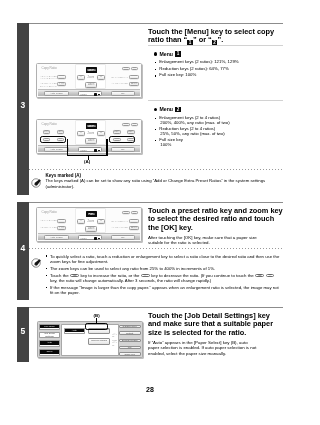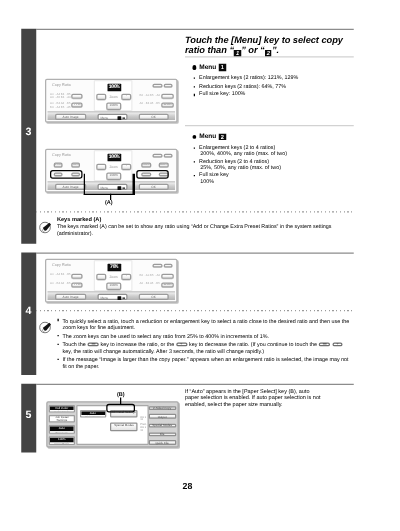--- a/index.html
+++ b/index.html
@@ -186,21 +186,21 @@
 
     <div class="hlbox" style="left:23.1px;top:112.9px;width:26.3px;height:7.2px;"></div>
     <div class="hlbox" style="left:91.7px;top:112.9px;width:26.3px;height:7.2px;"></div>
     <div class="ld" style="left:49.7px;top:116px;width:1.2px;height:17px;"></div>
     <div class="ld" style="left:89.4px;top:116px;width:1.2px;height:17px;"></div>
     <div class="ld" style="left:49.7px;top:132px;width:40.9px;height:1.2px;"></div>
     <div class="ld" style="left:71px;top:132px;width:1.2px;height:4.5px;"></div>
     <div class="callout" style="left:67px;top:136px;">(A)</div>
 
     <div class="rcol">
-      <div class="htitle" style="padding-top:5px;font-style:italic;">
+      <div class="htitle" style="padding-top:5px;">
         <span>Touch the [Menu] key to select copy</span><br>
         <span>ratio than “</span><span class="numsq inl">1</span><span>” or “</span><span class="numsq inl">2</span><span>”.</span>
       </div>
 
       <div class="graysep" style="margin-top:-0.5px;"></div>
 
       <div class="menuhead" style="margin-top:5.2px;margin-left:5.6px;">
         <span class="dot"></span>
         <span>Menu</span>
         <span class="numsq">1</span>
@@ -275,20 +275,24 @@
         <div class="bk" style="left:6.2px;width:25px;">Auto Image</div>
         <div class="mk" style="left:40px;width:23.8px;">
           <u>Menu</u>
           <b></b>
           <i></i>
         </div>
         <div class="bk" style="left:73.2px;width:23.8px;">OK</div>
       </div>
     </div>
 
+    <div class="rcol">
+      <div class="htitle" style="padding-top:5px;">Touch a preset ratio key and zoom key to select the desired ratio and touch the [OK] key.</div>
+      <div class="sub" style="margin-top:2.5px;">After touching the [OK] key, make sure that a paper size suitable for the ratio is selected.</div>
+    </div>
 
     <div class="note" style="left:11.5px;top:46px;width:254.5px;">
       <div class="dots" style="top:0;"></div>
       <span class="noteico" style="left:2.6px;top:5.8px;width:10px;height:10px;">
         <svg viewBox="0 0 24 24" width="10" height="10">
           <circle cx="12" cy="12" r="10.2" fill="none" stroke="#4f4f4f" stroke-width="1.5"></circle>
           <path d="M20.4 3.0 L9.4 11.6 L5.6 21.0 L15.0 17.2 L23.6 6.2 Z" fill="#141414"></path>
           <path d="M5.6 21.0 L8.6 14.8 L11.8 18.0 Z" fill="#fdfdfd"></path>
         </svg>
       </span>
@@ -350,18 +354,19 @@
         <div class="rkey" style="top:23.4px;">File</div>
         <div class="rkey" style="top:30.2px;">Quick File</div>
       </div>
     </div>
 
     <div class="hlbox" style="left:68px;top:16.4px;width:22.8px;height:7px;"></div>
     <div class="ld" style="left:78.7px;top:11.3px;width:1.2px;height:6px;"></div>
     <div class="callout" style="left:76.6px;top:6.2px;">(B)</div>
 
     <div class="rcol">
+      <div class="htitle" style="padding-top:5px;">Touch the [Job Detail Settings] key and make sure that a suitable paper size is selected for the ratio.</div>
       <div class="sub" style="margin-top:2.5px;">If “Auto” appears in the [Paper Select] key (B), auto paper selection is enabled. If auto paper selection is not enabled, select the paper size manually.</div>
     </div>
   </div>
 
   <div class="pagenum">28</div>
 </div>
 
 </body></html>

